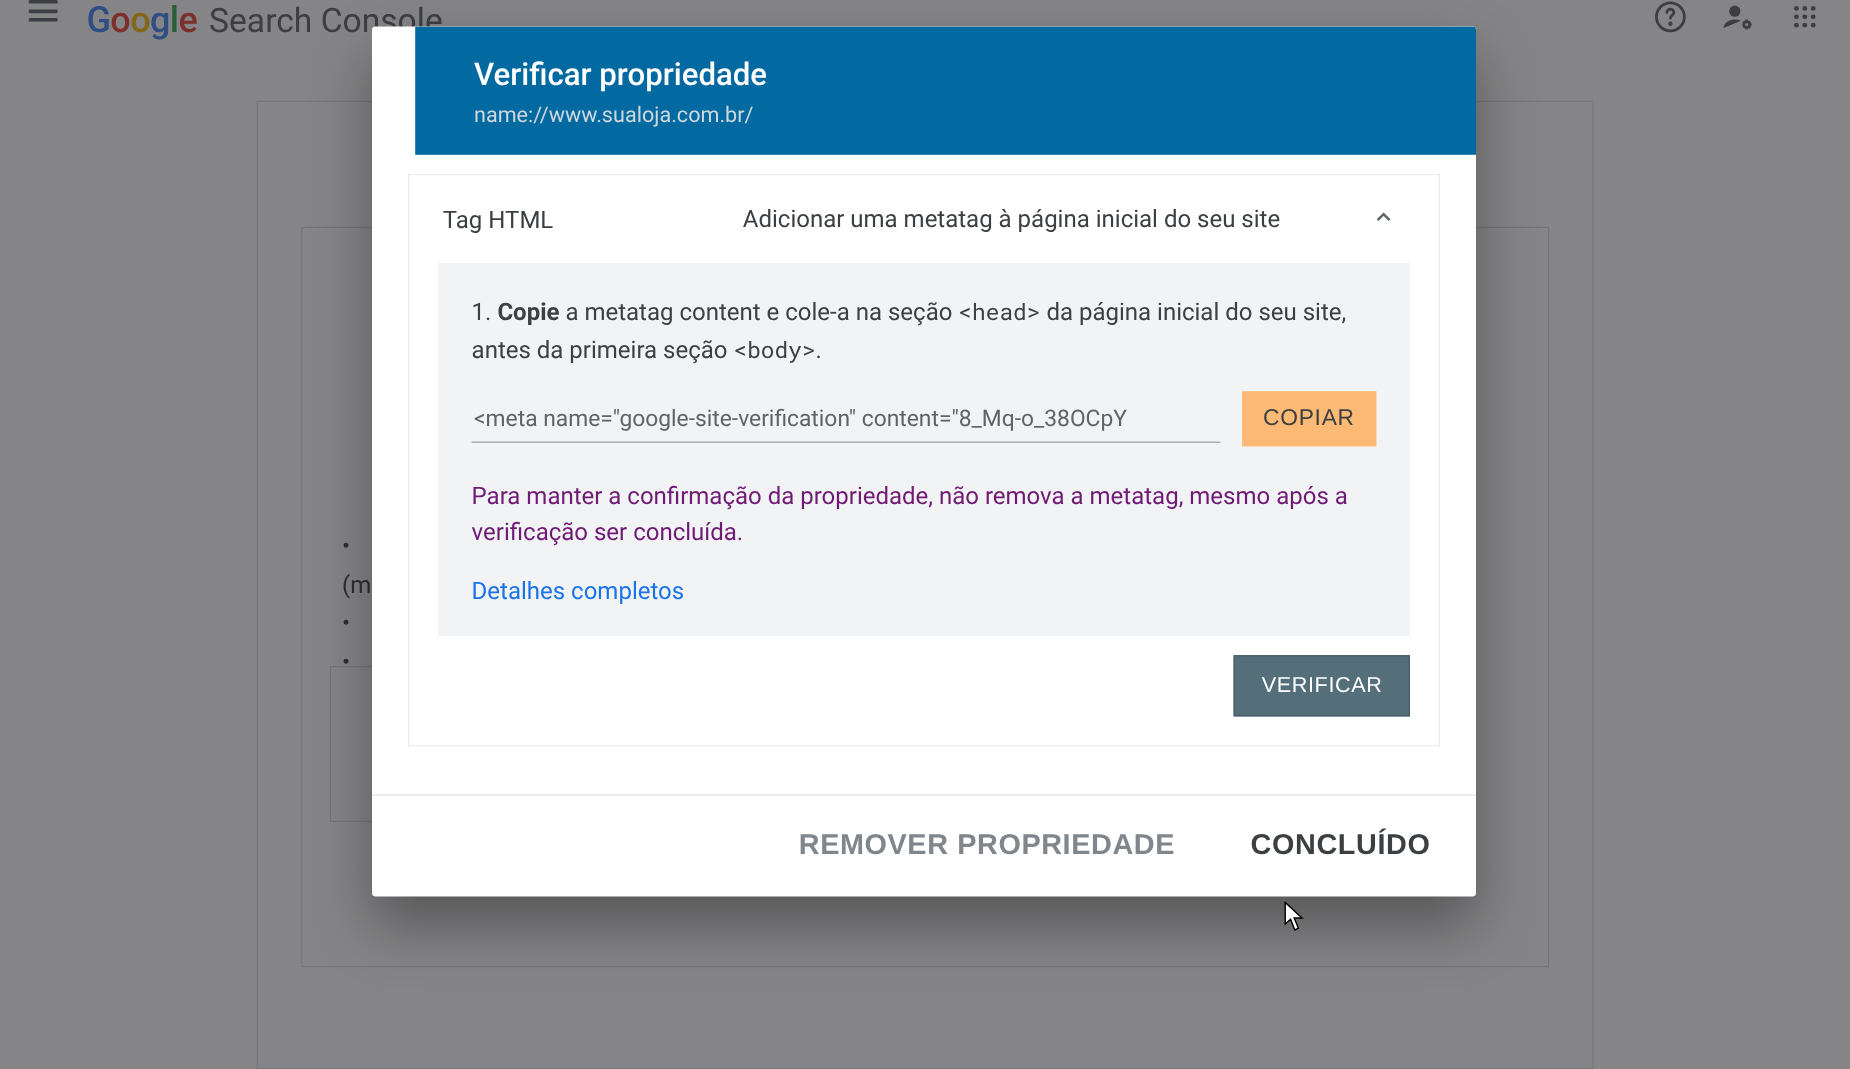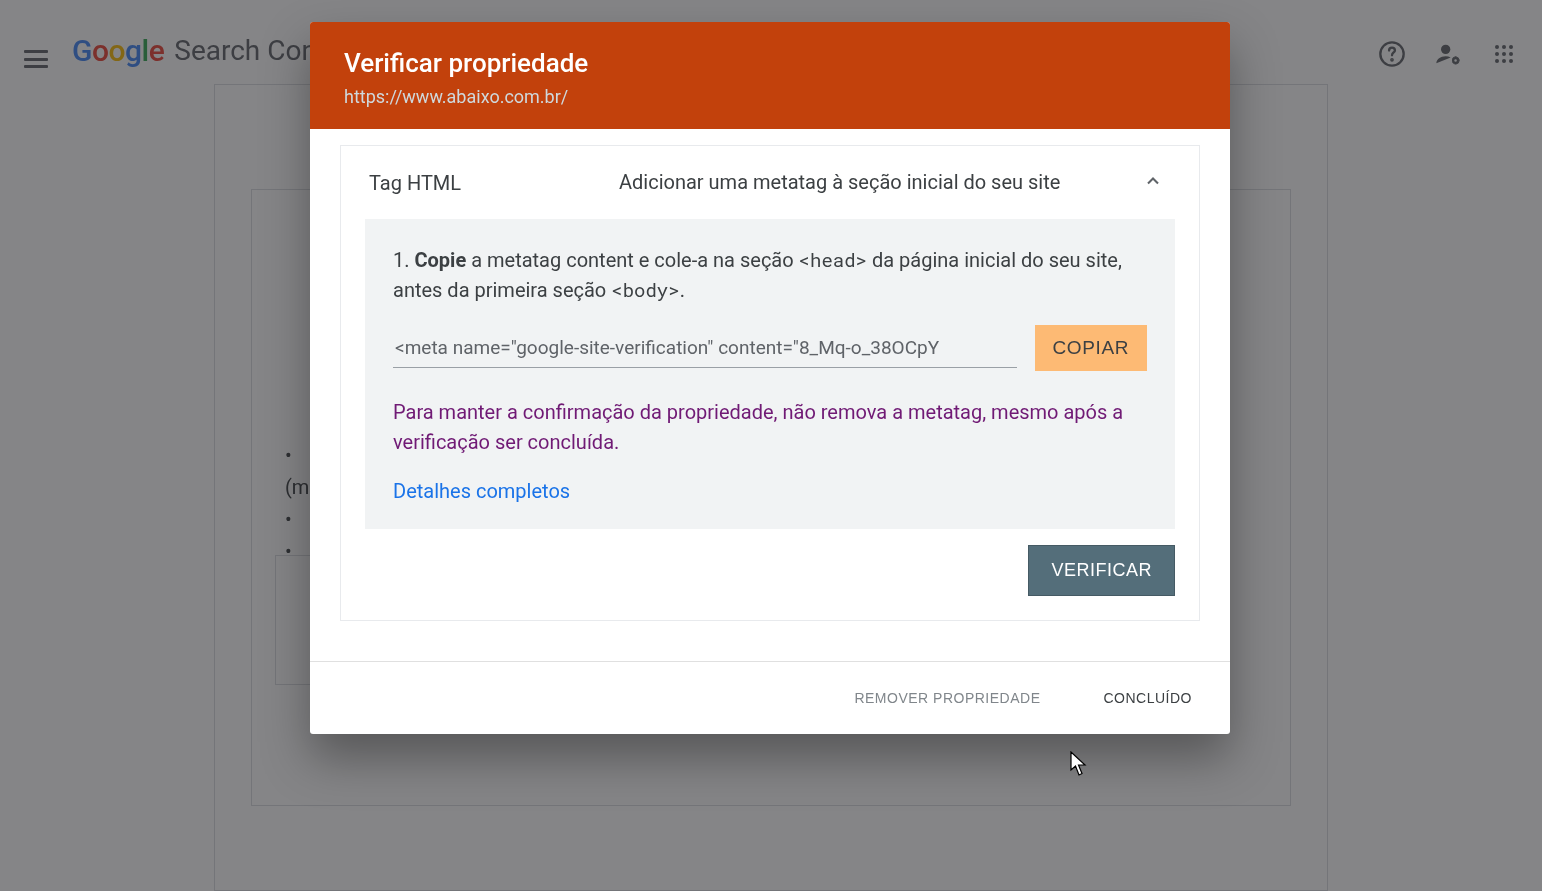--- a/index.html
+++ b/index.html
@@ -9,22 +9,22 @@
   width: 1542px;
   height: 891px;
   overflow: hidden;
   position: relative;
 }
 
 
 .appbar {
   height: 84px;
   display: flex;
-  align-items: flex-end;
-  padding: 16px 24px;
+  align-items: flex-start;
+  padding: 0 24px;
   background: #fff;
   position: relative;
 }
 .menu-icon {
   width: 24px; height: 18px;
   display: flex; flex-direction: column; justify-content: space-between;
   margin-right: 24px;
 }
 .menu-icon span { display:block; height:3px; background:#5f6368; border-radius:1px; }
 .logo-wrap { display:flex; align-items:center; gap:6px; font-size:28px; color:#5f6368; }
@@ -82,23 +82,24 @@
   top:22px;
   width:920px;
   background:#fff;
   box-shadow:0 24px 48px rgba(0,0,0,0.35);
   border-radius:3px;
   display:flex;
   flex-direction:column;
   overflow:hidden;
 }
 .dialog-header {
-  background:#c2410c;
+  background:#0369a1;
   color:#fff;
-  padding:26px 34px 22px;
+  padding:26px 49px 22px;
+  margin-left:36px;
 }
 .dialog-title { font-size:26px; font-weight:500; }
 .dialog-subtitle { font-size:18px; color:#cfd8dc; margin-top:8px; }
 
 .dialog-body {
   position:relative;
   padding:16px 30px 0 30px;
   max-height:590px;
   overflow-y:scroll;
 }
@@ -167,21 +168,21 @@
 }
 
 .dialog-footer {
   border-top:1px solid #e0e0e0;
   display:flex;
   justify-content:flex-end;
   align-items:center;
   gap:28px;
   padding:22px 34px;
 }
-.txt-btn { background:none; border:none; font-size:14px; font-weight:400; letter-spacing:0.5px; cursor:pointer; padding:6px 4px; }
+.txt-btn { background:none; border:none; font-size:24px; font-weight:700; letter-spacing:0.5px; cursor:pointer; padding:6px 4px; }
 .txt-btn.secondary { color:#80868b; }
 .txt-btn.primary { color:#3c4043;margin-left:27px; }
 
 .cursor-icon {
   position:absolute;
   left:1070px; top:751px;
   z-index:9999;
   pointer-events:none;
   color:#000;
 }
@@ -240,28 +241,28 @@
     <div>•</div>
   </div>
   <div class="bg-textbox"></div>
 </div>
 
 <div class="scrim"></div>
 
 <div class="dialog">
   <div class="dialog-header">
     <div class="dialog-title">Verificar propriedade</div>
-    <div class="dialog-subtitle">https://www.abaixo.com.br/</div>
+    <div class="dialog-subtitle">name://www.sualoja.com.br/</div>
   </div>
 
   <div class="dialog-body">
     <div class="panel">
       <div class="panel-header">
         <div class="panel-title">Tag HTML</div>
-        <div class="panel-desc">Adicionar uma metatag à seção inicial do seu site</div>
+        <div class="panel-desc">Adicionar uma metatag à página inicial do seu site</div>
         <div class="chevron">
           <svg width="20" height="20" viewBox="0 0 24 24" fill="none" stroke="#5f6368" stroke-width="2.5">
               <path d="M6 15l6-6 6 6"></path>
             </svg>
         </div>
       </div>
 
       <div class="panel-content">
         <div class="step">
           <span>1. </span><strong class="bold">Copie</strong><span> a metatag content e cole-a na seção </span><span class="code">&lt;head&gt;</span><span> da página inicial do seu site, antes da primeira seção </span><span class="code">&lt;body&gt;</span><span>.</span>

